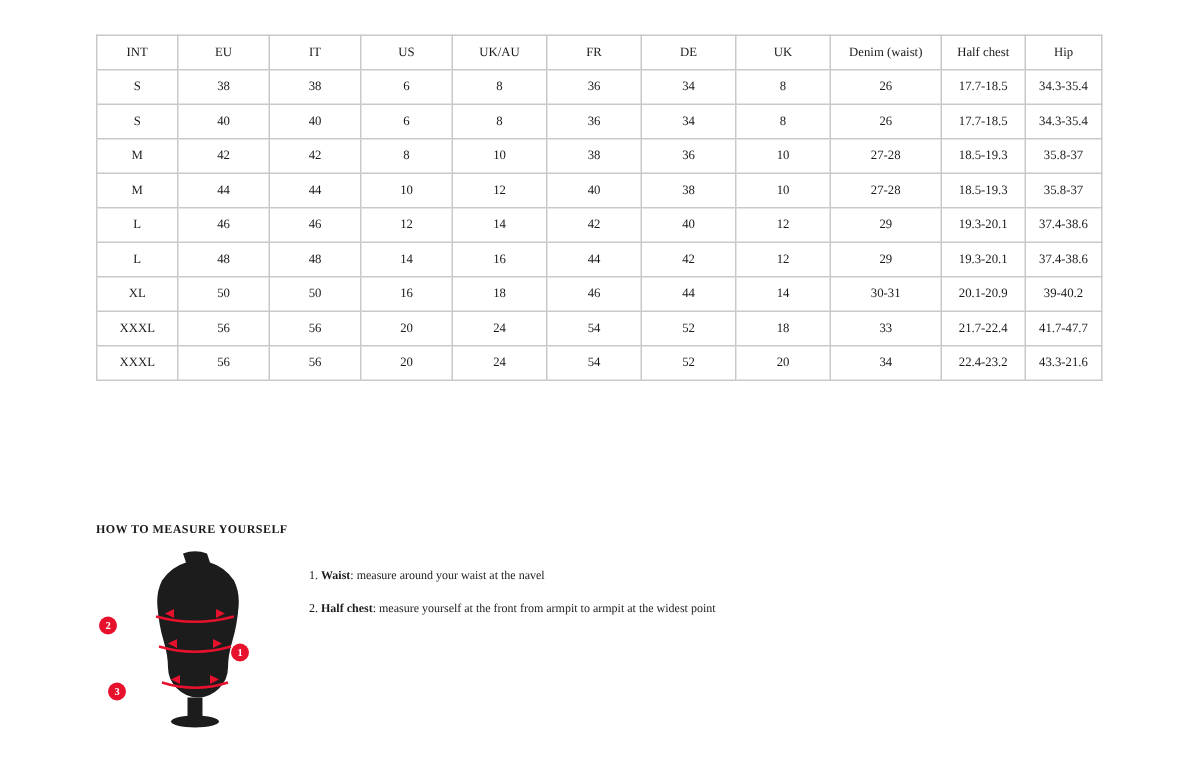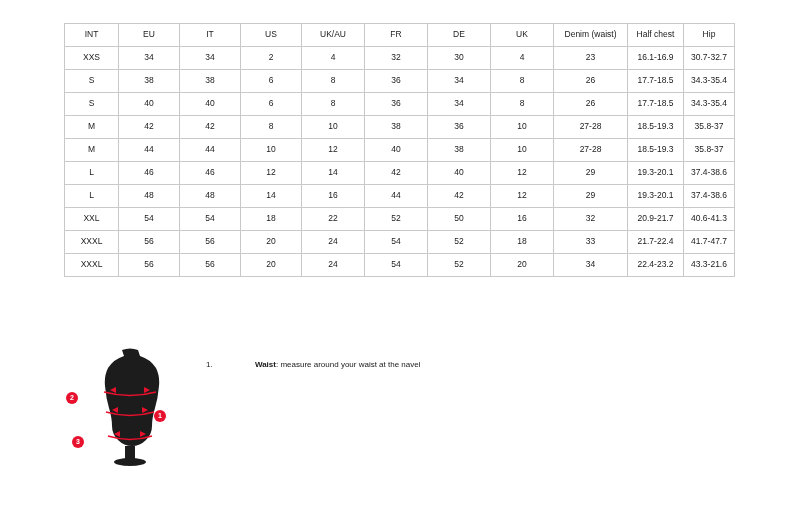--- a/index.html
+++ b/index.html
@@ -12,20 +12,21 @@
     height: 519px;
     font-family: "Liberation Sans", sans-serif;
     color: #1a1a1a;
     position: relative;
     overflow: hidden;
   }
   .page {
     position: relative;
     width: 798px;
     height: 384px;
+    font-family: Liberation Serif, serif;
   }
   
   .table-wrap {
     position: absolute;
     left: 64px;
     top: 23px;
     width: 670px;
   }
   table.size-table {
     border-collapse: collapse;
@@ -94,21 +95,21 @@
   .steps {
     margin-left: 12px;
     padding-top: 12px;
   }
   .step {
     font-size: 8px;
     color: #1a1a1a;
     margin-bottom: 12px;
     line-height: 1.2;
   }
-  .step b { font-weight: bold; margin-left: 40px; }
+  .step b { font-weight: bold; }
 
   
   .mannequin {
     position: absolute;
     left: 28px;
     top: 0;
     width: 76px;
     height: 124px;
   }
   .bullet {
@@ -157,33 +158,20 @@
           <th>FR</th>
           <th>DE</th>
           <th>UK</th>
           <th class="col-8">Denim (waist)</th>
           <th class="col-9">Half chest</th>
           <th class="col-10">Hip</th>
         </tr>
       </thead>
       <tbody>
         <tr>
-          <td>XXS</td>
-          <td>34</td>
-          <td>34</td>
-          <td>2</td>
-          <td>4</td>
-          <td>32</td>
-          <td>30</td>
-          <td>4</td>
-          <td class="col-8">23</td>
-          <td class="col-9">16.1-16.9</td>
-          <td class="col-10">30.7-32.7</td>
-        </tr>
-        <tr>
           <td>S</td>
           <td>38</td>
           <td>38</td>
           <td>6</td>
           <td>8</td>
           <td>36</td>
           <td>34</td>
           <td>8</td>
           <td class="col-8">26</td>
           <td class="col-9">17.7-18.5</td>
@@ -248,31 +236,31 @@
           <td>14</td>
           <td>16</td>
           <td>44</td>
           <td>42</td>
           <td>12</td>
           <td class="col-8">29</td>
           <td class="col-9">19.3-20.1</td>
           <td class="col-10">37.4-38.6</td>
         </tr>
         <tr>
-          <td>XXL</td>
-          <td>54</td>
-          <td>54</td>
-          <td>18</td>
-          <td>22</td>
-          <td>52</td>
+          <td>XL</td>
+          <td>50</td>
           <td>50</td>
           <td>16</td>
-          <td class="col-8">32</td>
-          <td class="col-9">20.9-21.7</td>
-          <td class="col-10">40.6-41.3</td>
+          <td>18</td>
+          <td>46</td>
+          <td>44</td>
+          <td>14</td>
+          <td class="col-8">30-31</td>
+          <td class="col-9">20.1-20.9</td>
+          <td class="col-10">39-40.2</td>
         </tr>
         <tr>
           <td>XXXL</td>
           <td>56</td>
           <td>56</td>
           <td>20</td>
           <td>24</td>
           <td>54</td>
           <td>52</td>
           <td>18</td>
@@ -291,20 +279,21 @@
           <td>20</td>
           <td class="col-8">34</td>
           <td class="col-9">22.4-23.2</td>
           <td class="col-10">43.3-21.6</td>
         </tr>
       </tbody>
     </table>
   </div>
 
   <div class="measure-section">
+    <div class="measure-title">HOW TO MEASURE YOURSELF</div>
 
     <div class="measure-body">
 
       <div class="figure-box">
         <svg class="mannequin" viewBox="0 0 76 124">
 
           <path d="M30 2 q8 -3 16 0 l2 6 q10 3 16 12 q4 8 3 18 q-1 12 -4 22 q-3 10 -3 18 q0 8 -6 14 q-6 6 -14 6 q-8 0 -14 -6 q-6 -6 -6 -14 q0 -8 -3 -18 q-3 -10 -4 -22 q-1 -10 3 -18 q6 -9 16 -12 z" fill="#1c1c1c"></path>
 
           <path d="M33 98 h10 v14 h-10 z" fill="#1c1c1c"></path>
           <ellipse cx="38" cy="114" rx="16" ry="4" fill="#1c1c1c"></ellipse>
@@ -325,18 +314,21 @@
         </svg>
         <div class="bullet b1">1</div>
         <div class="bullet b2">2</div>
         <div class="bullet b3">3</div>
       </div>
 
       <div class="steps">
         <div class="step">
           <span>1. </span><b>Waist</b><span>: measure around your waist at the navel</span>
         </div>
+        <div class="step">
+          <span>2. </span><b>Half chest</b><span>: measure yourself at the front from armpit to armpit at the widest point</span>
+        </div>
       </div>
 
     </div>
   </div>
 
 </div>
 
 </body></html>

